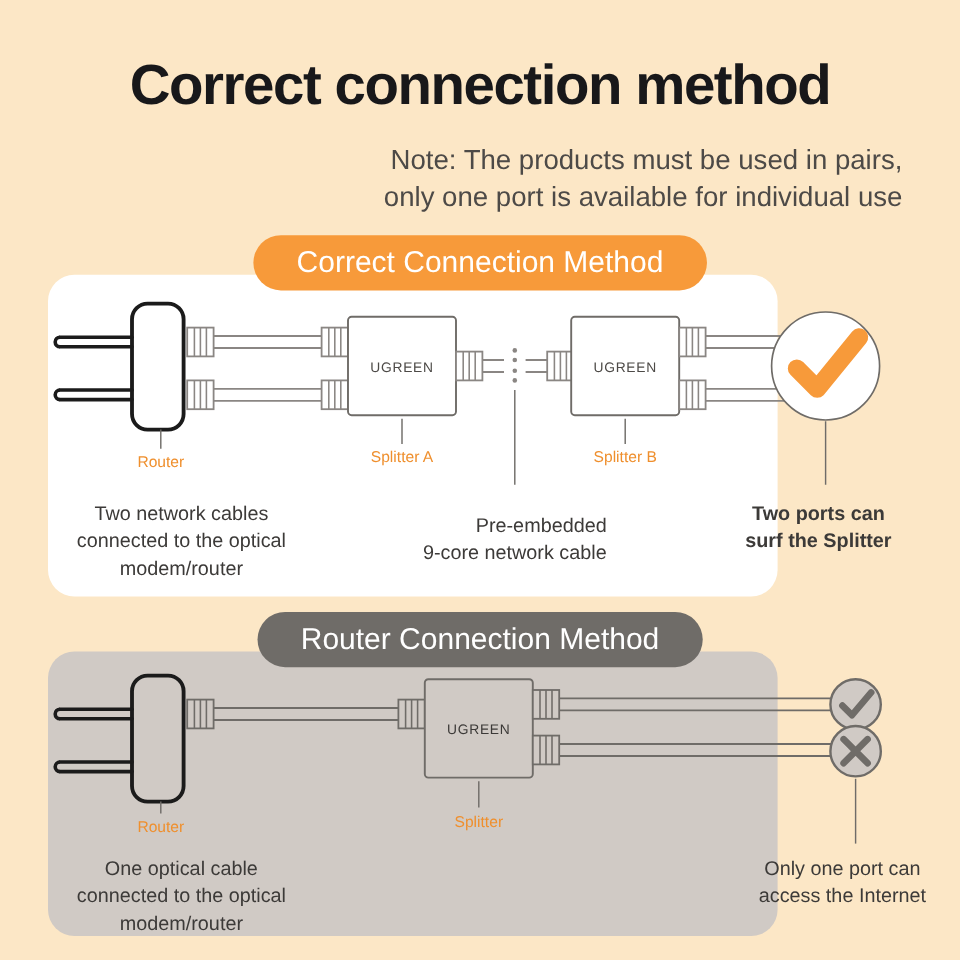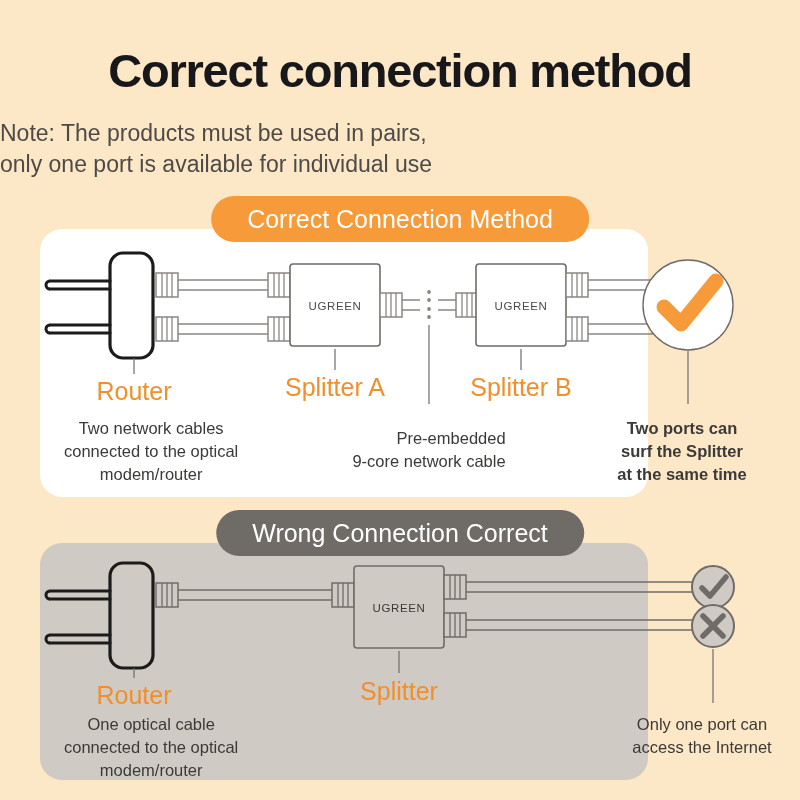--- a/index.html
+++ b/index.html
@@ -32,21 +32,21 @@
     font-weight: 700;
     letter-spacing: -1.2px;
     color: #18181a;
     line-height: 1.05;
   }
   .note-block {
     position: absolute;
     top: 118px;
     left: 0;
     width: 752px;
-    text-align: left;
+    text-align: right;
     color: #4d4a47;
     font-size: 23px;
     line-height: 31px;
   }
   .note-line { display: block; }
 
   
   .badge {
     position: absolute;
     z-index: 6;
@@ -96,21 +96,21 @@
     left: 0;
     top: 0;
     width: 720px;
     height: 100%;
   }
 
   
   .dev-label {
     position: absolute;
     color: #ef8f2d;
-    font-size: 25px;
+    font-size: 13px;
     white-space: nowrap;
     transform: translateX(-50%);
     text-align: center;
   }
   .caption {
     position: absolute;
     color: #3c3a38;
     font-size: 16.5px;
     line-height: 23px;
     white-space: nowrap;
@@ -246,21 +246,20 @@
     </div>
 
     <div class="caption center" style="left:389px; top:198px;">
       <span class="cap-line">Pre-embedded</span>
       <span class="cap-line">9-core network cable</span>
     </div>
 
     <div class="caption right" style="left:642px; top:188px;font-weight:bold;">
       <span class="cap-line">Two ports can</span>
       <span class="cap-line">surf the Splitter</span>
-      <span class="cap-line">at the same time</span>
     </div>
   </div>
 
   <div class="panel panel-wrong">
     <svg class="diagram" viewBox="0 0 720 237">
 
       <g>
         <rect x="70" y="20" width="43" height="105" rx="13" ry="13" fill="#d0cac5" stroke="#1b1b1b" stroke-width="3.2"></rect>
         <path d="M70 48 L10 48" stroke="#1b1b1b" stroke-width="3" stroke-linecap="round" fill="none"></path>
         <path d="M70 56 L10 56" stroke="#1b1b1b" stroke-width="3" stroke-linecap="round" fill="none"></path>
@@ -329,15 +328,15 @@
       <span class="cap-line">modem/router</span>
     </div>
 
     <div class="caption right" style="left:662px; top:170px;">
       <span class="cap-line">Only one port can</span>
       <span class="cap-line">access the Internet</span>
     </div>
   </div>
 
   <div class="badge badge-correct">Correct Connection Method</div>
-  <div class="badge badge-wrong">Wrong Connection Correct</div>
+  <div class="badge badge-wrong">Router Connection Method</div>
 
 </div>
 
 </body></html>

